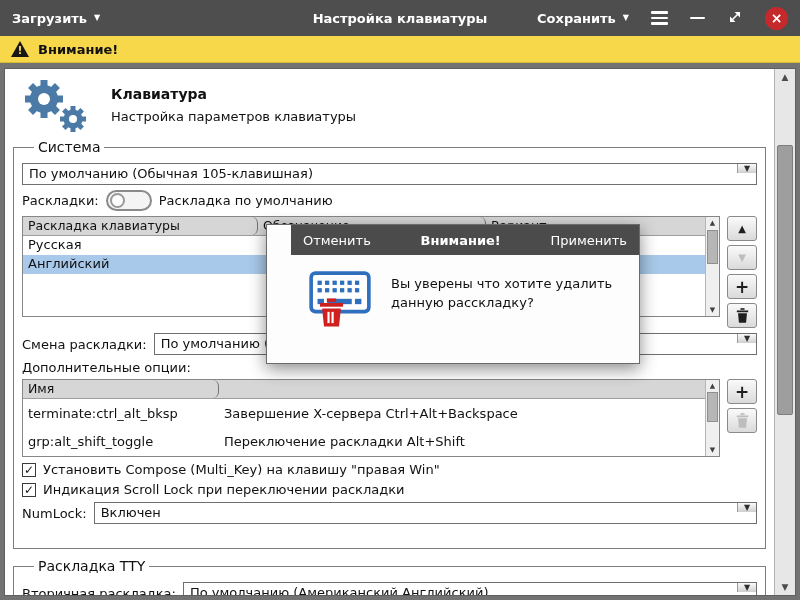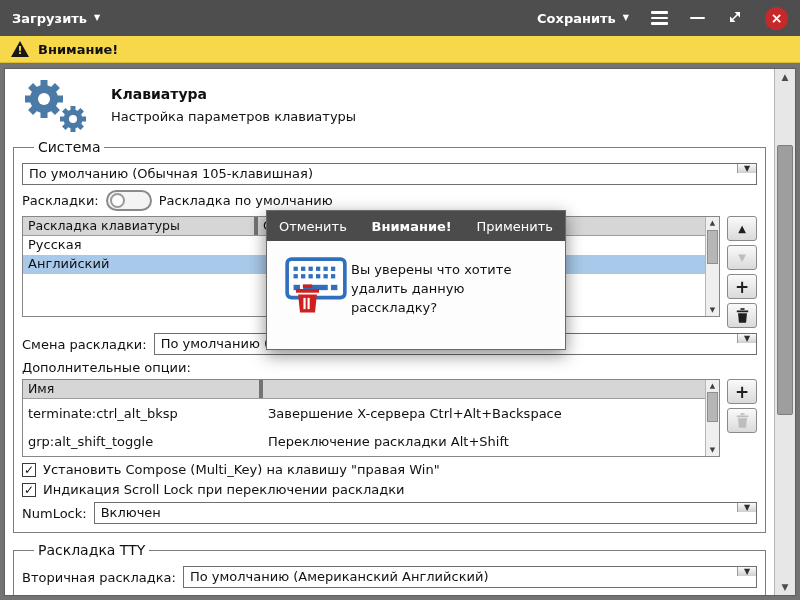--- a/index.html
+++ b/index.html
@@ -51,61 +51,62 @@
   .toggle .knob { position:absolute; left:2px; top:1px; width:15px; height:15px; border-radius:50%; background:#fdfdfd; border:2px solid #9a9a9a; }
 
   
   .tbl-zone { display:flex; align-items:flex-start; margin:4px 0; }
   .tbl { flex:1; border:1px solid #868686; background:#fff; position:relative; overflow:hidden; }
   .tbl.t1 { height:101px; }
   .tbl.t2 { height:78px; }
   .tr { display:flex; }
   .td { padding:1px 5px; white-space:nowrap; overflow:hidden; }
   .t1 .c1 { width:235px; } .t1 .c2 { width:228px; } .t1 .c3 { flex:1; }
-  .t2 .c1 { width:240px; } .t2 .c2 { flex:1; }
+  .t2 .c1 { width:196px; } .t2 .c2 { flex:1; }
   .tr.th { background:#d6d6d6; border-bottom:1px solid #9d9d9d; height:19px; }
-  .tr.th .td { border-right:4px solid #737373; font-size:12.5px; }
+  .tr.th .td { border-right:1px solid #737373; font-size:12.5px;border-radius:6px; }
   .tr.body { height:19px; }
   .t2 .tr.body { height:28px; align-items:center; }
   .tr.selected { background:#a8c9e9; }
   .tbl-sb { position:absolute; top:0; right:0; bottom:0; width:14px; background:#efefef; border-left:1px solid #b5b5b5; }
   .tbl-sb .arr { position:absolute; left:0; right:0; text-align:center; font-size:7px; color:#3f3f3f; }
   .tbl-sb .arr.up { top:2px; } .tbl-sb .arr.dn { bottom:2px; }
   .tbl-sb .thumb { position:absolute; left:1px; right:1px; top:13px; height:34px; background:#b6b6b6; border:1px solid #8f8f8f; }
 
   
   .btn-col { width:30px; display:flex; flex-direction:column; gap:4px; margin-left:7px; }
   .sq-btn { height:25px; border:1px solid #8a8a8a; border-radius:3px; background:linear-gradient(#fafafa,#dadada); display:flex; align-items:center; justify-content:center; font-size:10px; color:#1f1f1f; }
   .sq-btn.plus { font-size:17px; font-weight:bold; }
   .sq-btn.disabled { color:#bdbdbd; }
   .sq-btn svg { display:block; }
 
   
   .cb { width:14px; height:14px; border:1px solid #3a3a3a; background:#fff; display:flex; align-items:center; justify-content:center; font-size:12px; font-weight:bold; line-height:1; flex:0 0 auto; }
 
   
-  .dialog { position:absolute; left:266px; top:210px; width:300px; background:#fdfdfd; border:1px solid #6a6a6a; box-shadow:0 5px 16px rgba(0,0,0,0.45); z-index:50; }
+  .dialog { position:absolute; left:266px; top:224px; width:374px; background:#fdfdfd; border:1px solid #6a6a6a; box-shadow:0 5px 16px rgba(0,0,0,0.45); z-index:50;padding-left:24px; }
   .dialog-header { height:30px; background:#4b4b4b; color:#fff; display:flex; align-items:center; padding:0 12px; }
   .dlg-btn { font-size:13px; }
   .dlg-title { flex:1; text-align:center; font-weight:bold; font-size:13px; }
-  .dialog-body { display:flex; align-items:flex-start; padding:16px 14px 20px 18px; }
+  .dialog-body { display:flex; align-items:flex-start; gap:16px; padding:16px 14px 20px 18px; }
   .kb-wrap { position:relative; width:66px; height:72px; flex:0 0 auto; }
   .kb-wrap .trash-red { position:absolute; left:10px; top:27px; }
   .dlg-msg { max-width:272px; line-height:1.45; padding-top:4px; }
 </style>
 </head>
 <body>
 
 <div class="window">
 
   <div class="titlebar">
     <div class="tb-btn">
       <span>Загрузить</span>
       <span class="tb-caret">▼</span>
     </div>
+    <div class="tb-title">Настройка клавиатуры</div>
     <div class="tb-right">
       <div class="tb-btn">
         <span>Сохранить</span>
         <span class="tb-caret">▼</span>
       </div>
       <div class="hamburger">
           <span></span>
           <span></span>
           <span></span>
         </div>
@@ -273,21 +274,21 @@
             </span>
           <span>Установить Compose (Multi_Key) на клавишу "правая Win"</span>
         </div>
         <div class="form-row">
           <span class="cb">
               <span>✓</span>
             </span>
           <span>Индикация Scroll Lock при переключении раскладки</span>
         </div>
 
-        <div class="form-row" style="margin-bottom:0;">
+        <div class="form-row" style="margin-bottom:16px;">
           <label>NumLock:</label>
           <div class="combo">
             <span class="combo-text">Включен</span>
             <span class="combo-btn">▼</span>
           </div>
         </div>
       </fieldset>
 
       <fieldset style="margin-top:9px;">
         <legend>Раскладка TTY</legend>

